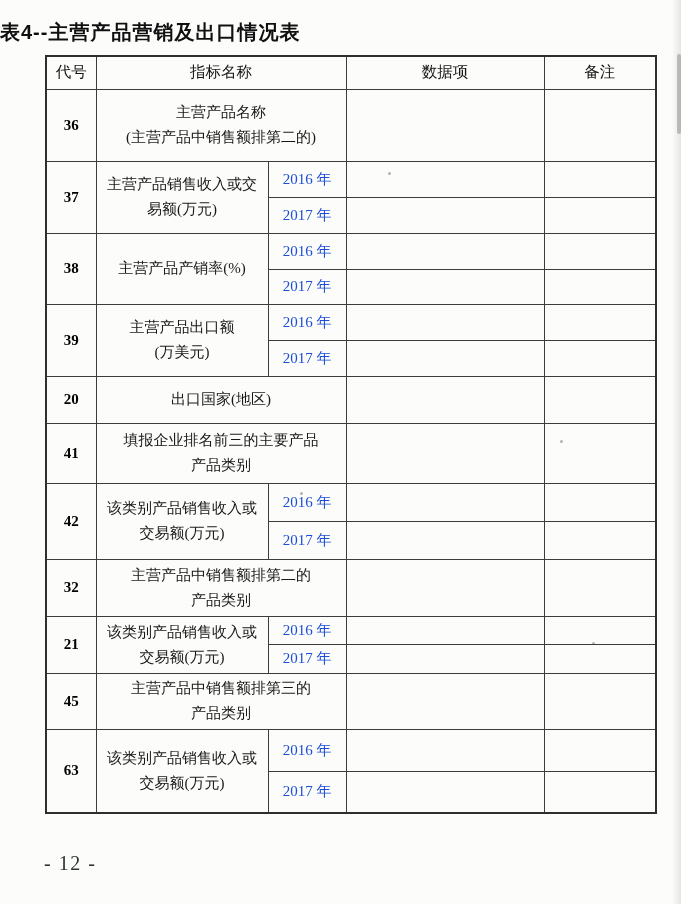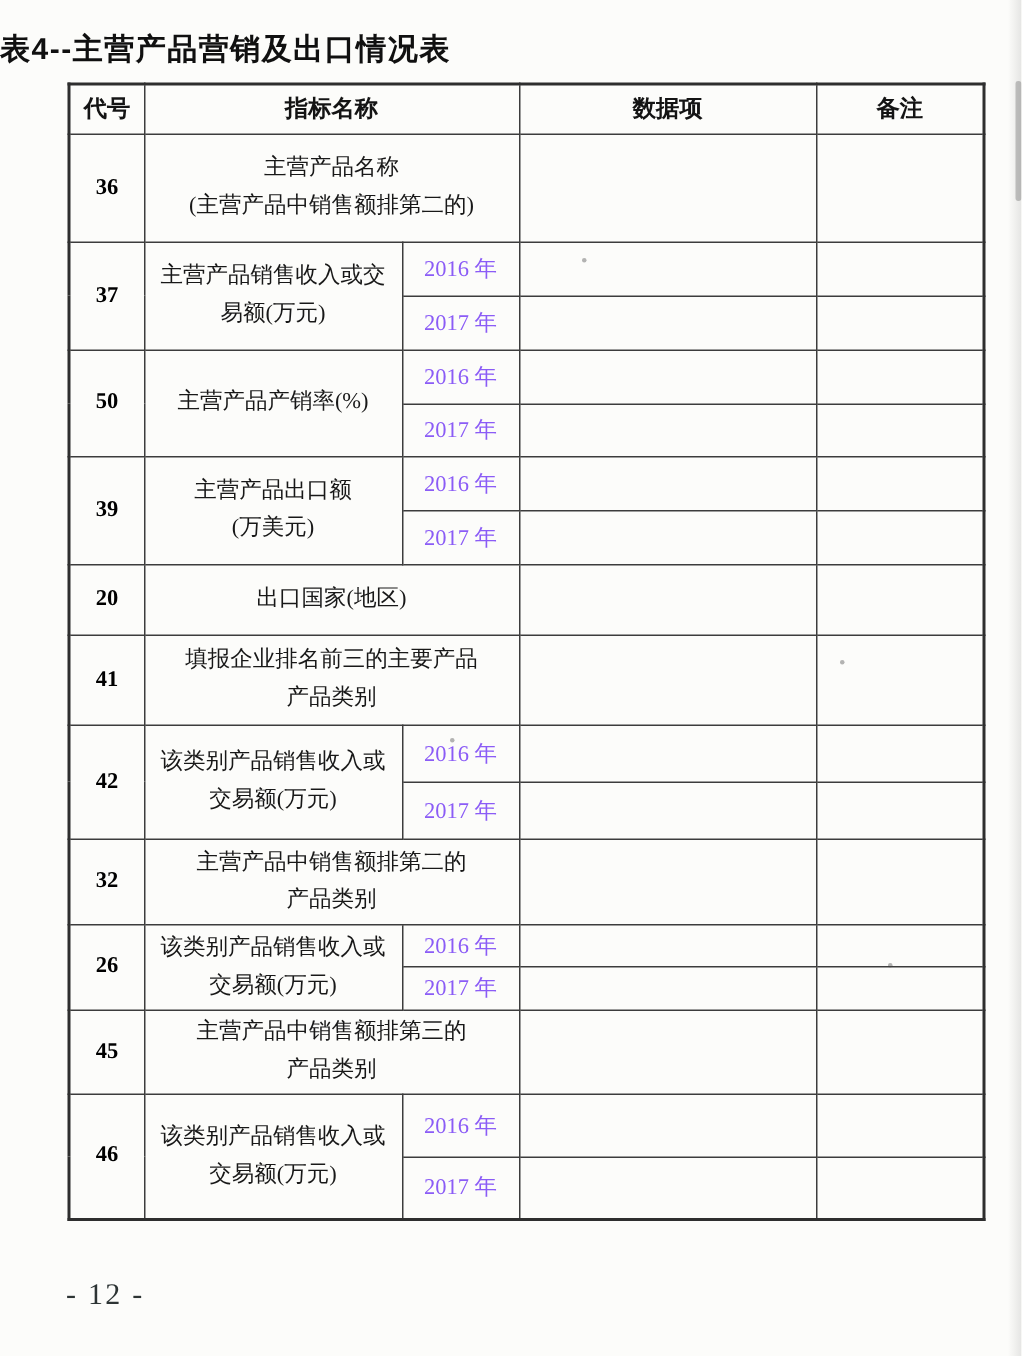--- a/index.html
+++ b/index.html
@@ -21,26 +21,26 @@
     border-collapse:collapse; table-layout:fixed;
     border:2px solid #2e2e2e;
   }
   .form th, .form td {
     border:1px solid #3c3c3c;
     text-align:center; vertical-align:middle;
     font-size:15px; padding:0; overflow:hidden;
   }
   .form th {
     font-family:"Liberation Sans", sans-serif;
-    font-weight:bold; font-size:15.5px; color:#141414;
+    font-weight:normal; font-size:15.5px; color:#141414;
   }
   .cell-code { font-size:14.5px; color:#000000;font-weight:bold; }
   .cell-ind  { line-height:25px; color:#181818; }
   .cell-ind .ln { display:block; }
-  .cell-year { font-size:14.5px; color:#8b5cf6; }
+  .cell-year { font-size:14.5px; color:#1d4ed8; }
   .cell-blank { background:transparent; }
   .page-number {
     position:absolute; left:44px; top:852px;
     font-size:20px; letter-spacing:1.5px; color:#2d3434;
   }
   
   .scan-edge-right {
     position:absolute; right:0; top:0; width:9px; height:100%;
     background:linear-gradient(to right, rgba(110,110,110,0), rgba(110,110,110,0.16));
   }
@@ -94,21 +94,21 @@
       <td class="cell-blank"></td>
       <td class="cell-blank"></td>
     </tr>
     <tr style="height:36px">
       <td class="cell-year">2017 年</td>
       <td class="cell-blank"></td>
       <td class="cell-blank"></td>
     </tr>
 
     <tr style="height:36px">
-      <td class="cell-code" rowspan="2">50</td>
+      <td class="cell-code" rowspan="2">38</td>
       <td class="cell-ind" rowspan="2">
         <span class="ln">主营产品产销率(%)</span>
       </td>
       <td class="cell-year">2016 年</td>
       <td class="cell-blank"></td>
       <td class="cell-blank"></td>
     </tr>
     <tr style="height:35px">
       <td class="cell-year">2017 年</td>
       <td class="cell-blank"></td>
@@ -170,21 +170,21 @@
       <td class="cell-code">32</td>
       <td colspan="2" class="cell-ind">
         <span class="ln">主营产品中销售额排第二的</span>
         <span class="ln">产品类别</span>
       </td>
       <td class="cell-blank"></td>
       <td class="cell-blank"></td>
     </tr>
 
     <tr style="height:28px">
-      <td class="cell-code" rowspan="2">26</td>
+      <td class="cell-code" rowspan="2">21</td>
       <td class="cell-ind" rowspan="2">
         <span class="ln">该类别产品销售收入或</span>
         <span class="ln">交易额(万元)</span>
       </td>
       <td class="cell-year">2016 年</td>
       <td class="cell-blank"></td>
       <td class="cell-blank"></td>
     </tr>
     <tr style="height:29px">
       <td class="cell-year">2017 年</td>
@@ -196,21 +196,21 @@
       <td class="cell-code">45</td>
       <td colspan="2" class="cell-ind">
         <span class="ln">主营产品中销售额排第三的</span>
         <span class="ln">产品类别</span>
       </td>
       <td class="cell-blank"></td>
       <td class="cell-blank"></td>
     </tr>
 
     <tr style="height:42px">
-      <td class="cell-code" rowspan="2">46</td>
+      <td class="cell-code" rowspan="2">63</td>
       <td class="cell-ind" rowspan="2">
         <span class="ln">该类别产品销售收入或</span>
         <span class="ln">交易额(万元)</span>
       </td>
       <td class="cell-year">2016 年</td>
       <td class="cell-blank"></td>
       <td class="cell-blank"></td>
     </tr>
     <tr style="height:42px">
       <td class="cell-year">2017 年</td>

